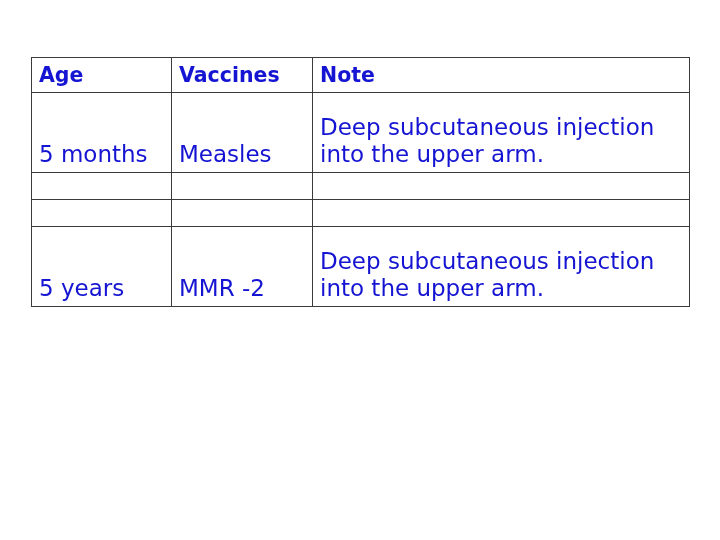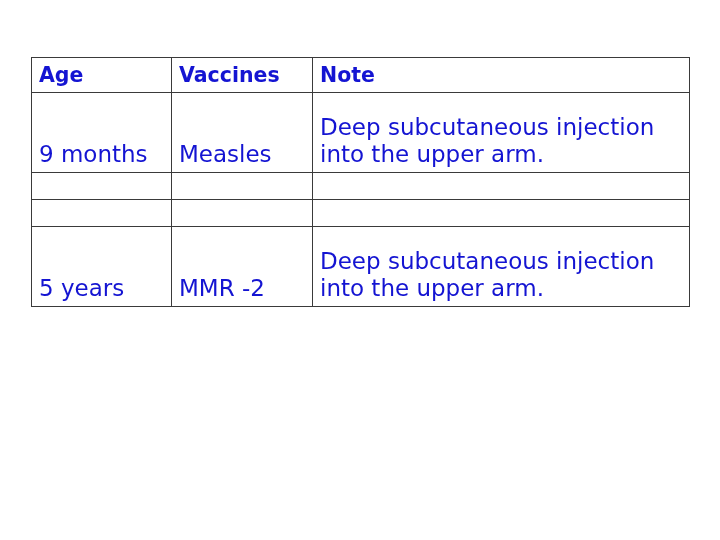--- a/index.html
+++ b/index.html
@@ -71,21 +71,21 @@
       </colgroup>
       <thead>
         <tr>
           <th>Age</th>
           <th>Vaccines</th>
           <th>Note</th>
         </tr>
       </thead>
       <tbody>
         <tr class="data-row">
-          <td class="age-cell">9 months</td>
+          <td class="age-cell">5 months</td>
           <td class="vax-cell">Measles</td>
           <td class="note-cell">Deep subcutaneous injection into the upper arm.</td>
         </tr>
         <tr class="spacer-row">
           <td></td>
           <td></td>
           <td></td>
         </tr>
         <tr class="spacer-row">
           <td></td>

